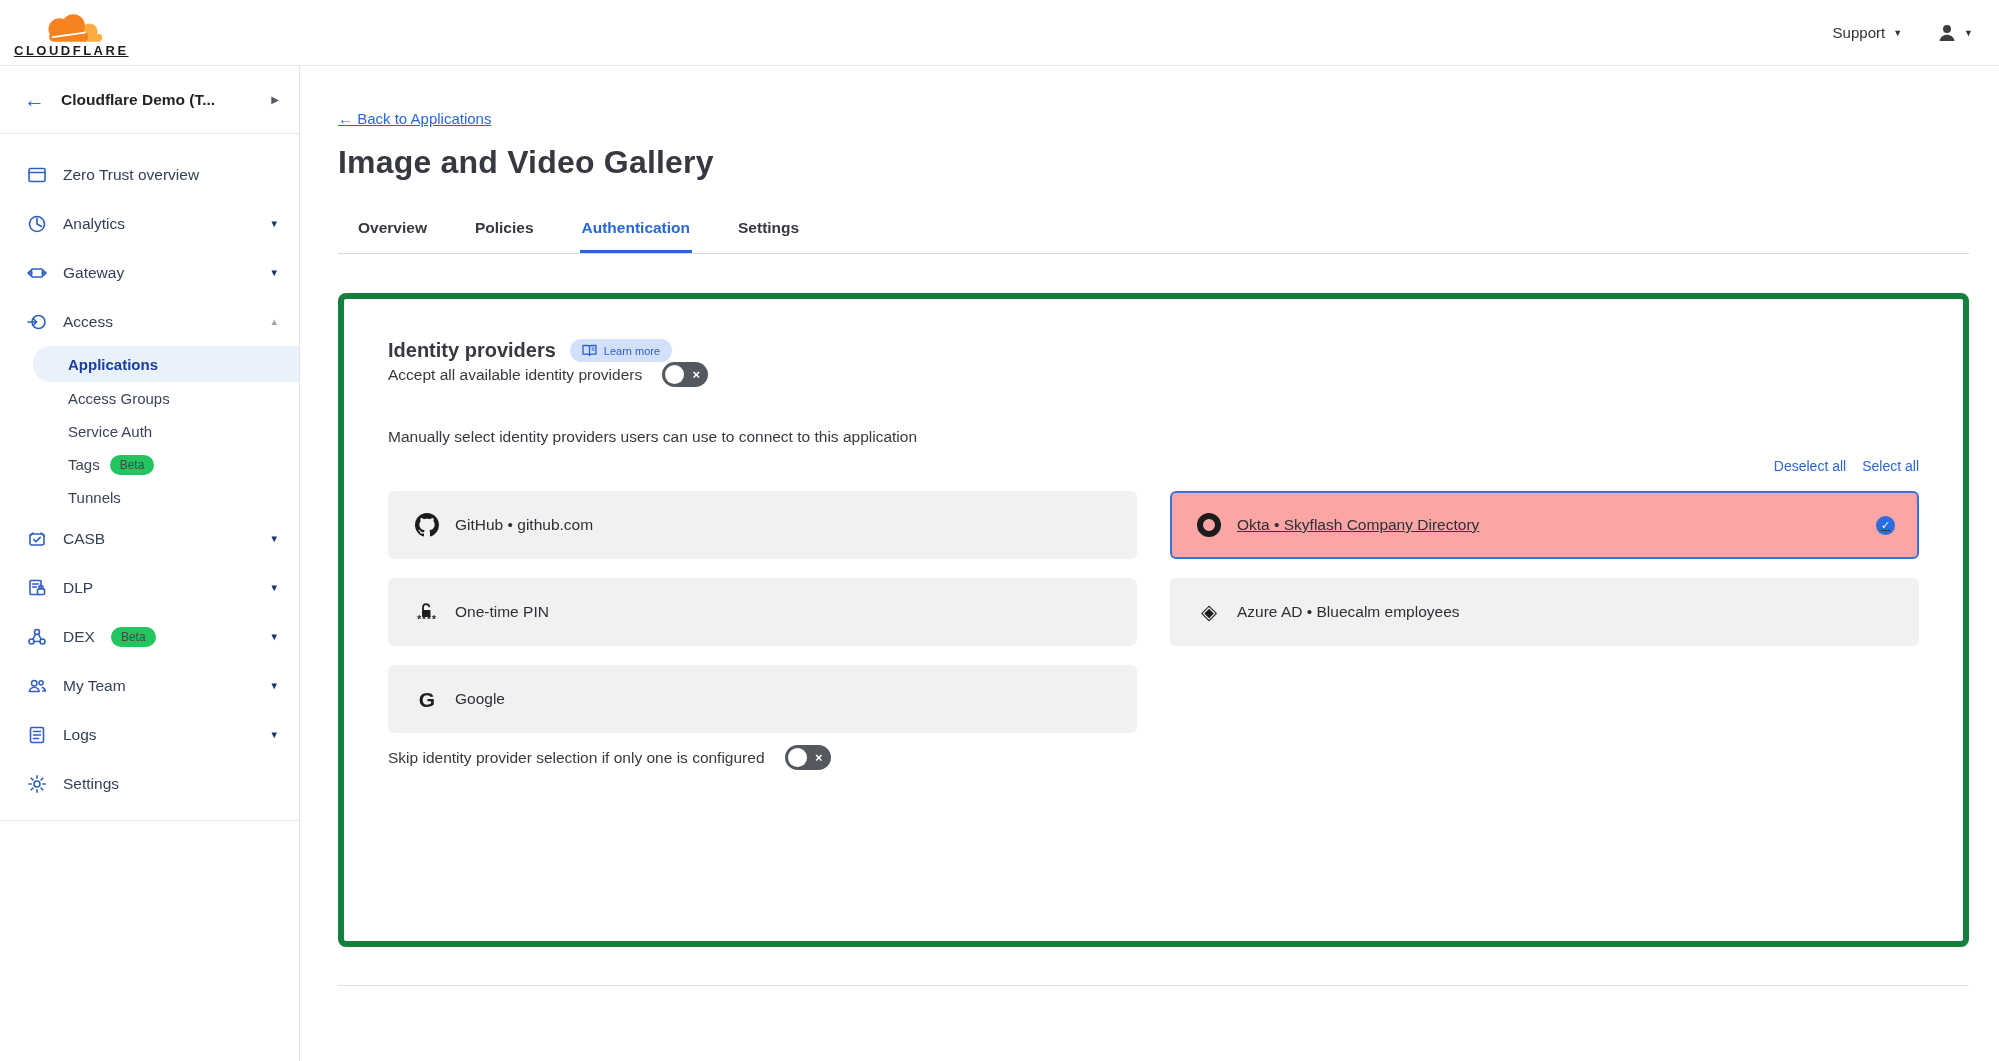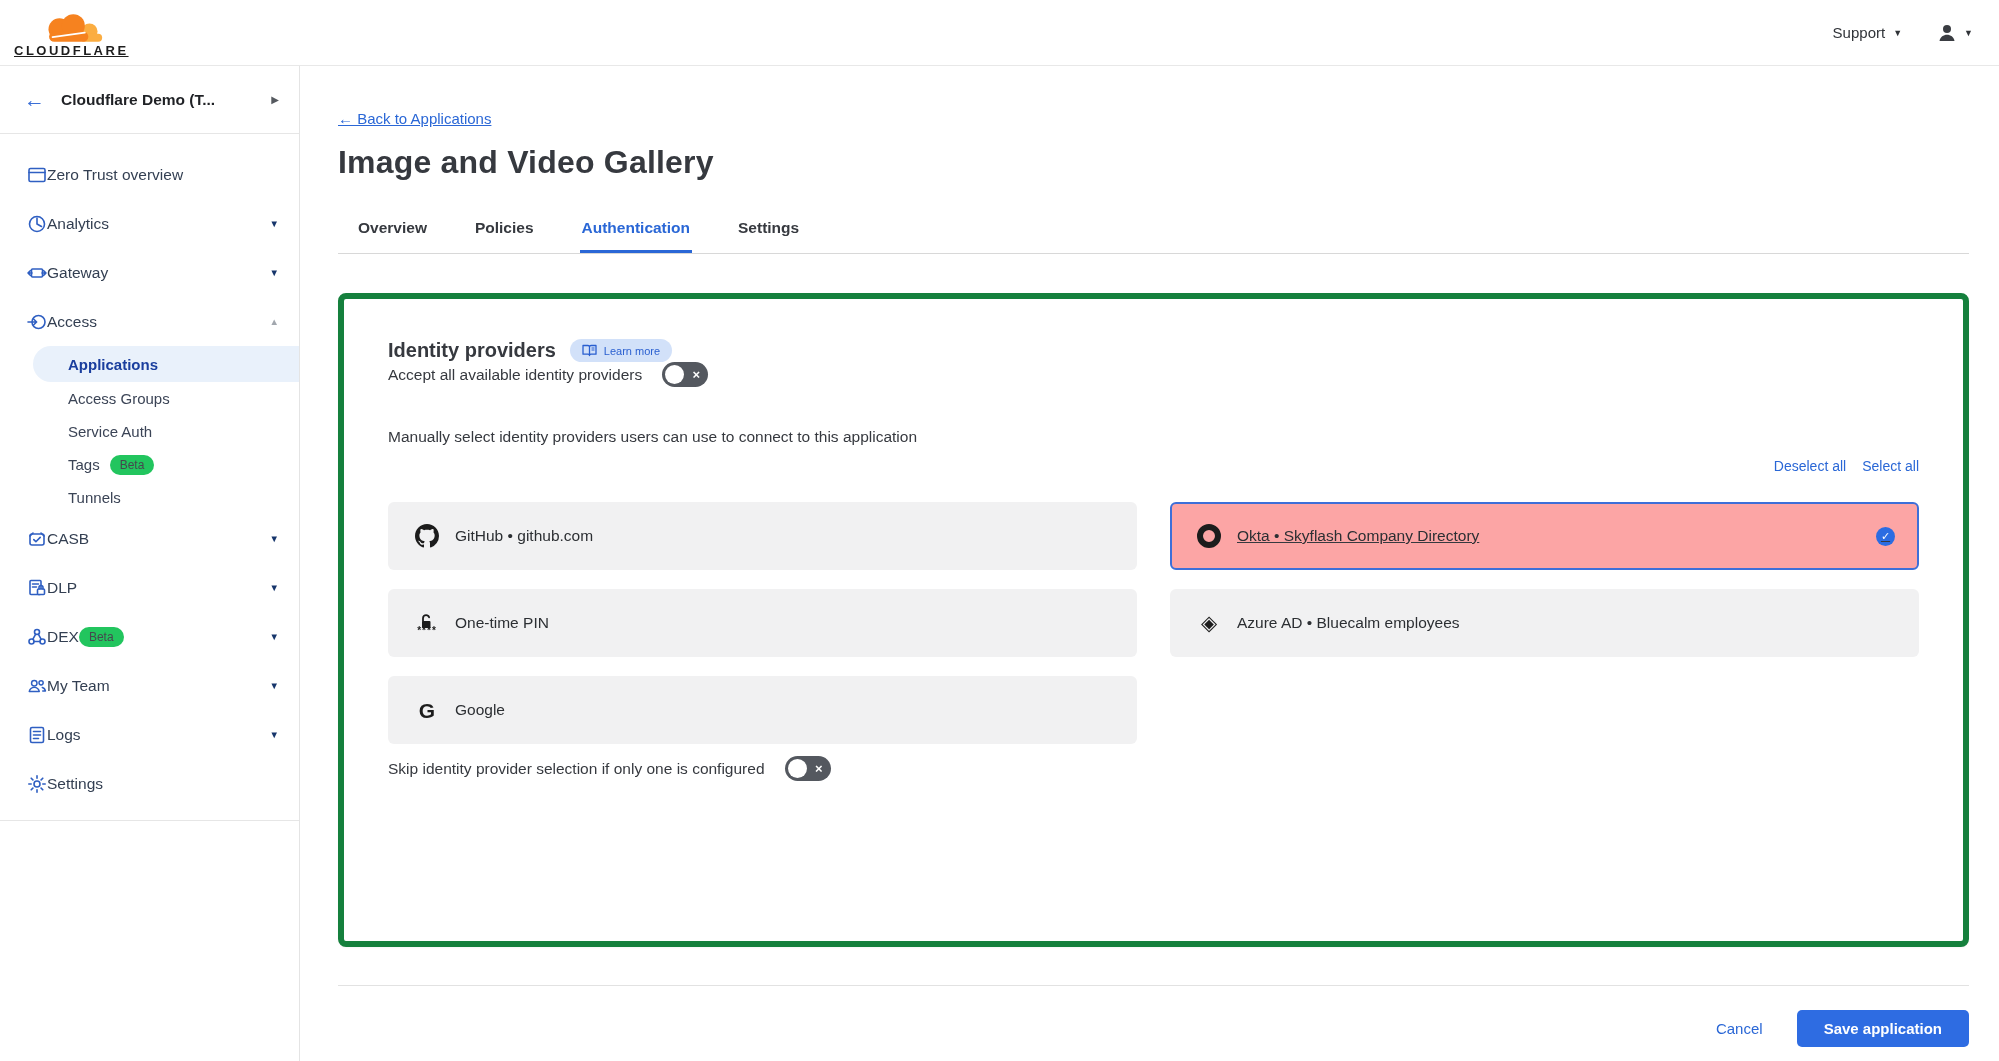--- a/index.html
+++ b/index.html
@@ -20,21 +20,21 @@
   .app { display:flex; height:995px; }
   .sidebar { width:300px; min-width:300px; background:#fff; border-right:1px solid #e4e4e4;
     display:flex; flex-direction:column; }
   .team-row { height:68px; display:flex; align-items:center; gap:16px; padding:0 20px 0 24px;
     border-bottom:1px solid #e6e6e6; }
   .back-arrow { color:#3b6fd6; font-size:21px; cursor:pointer; }
   .team-name { flex:1; font-size:15.5px; font-weight:700; color:#1f2125; white-space:nowrap; overflow:hidden; }
   .team-caret { font-size:10px; color:#55595f; cursor:pointer; }
 
   .side-nav { padding-top:16px; }
-  .nav-item { height:49px; display:flex; align-items:center; padding:0 20px 0 27px; cursor:pointer; }
+  .nav-item { height:49px; display:flex; align-items:center; gap:16px; padding:0 20px 0 27px; cursor:pointer; }
   .nav-item .icon { width:20px; height:20px; display:flex; align-items:center; justify-content:center; }
   .nav-label { font-size:15.5px; color:#333f52; }
   .nav-chevron { margin-left:auto; font-size:9.5px; color:#16356b; }
   .nav-chevron.up { color:#a2a7ae; }
   .sub-item { height:33px; display:flex; align-items:center; padding-left:68px; font-size:15px;
     color:#3b4456; cursor:pointer; gap:10px; }
   .sub-item.selected { height:36px; margin-left:33px; padding-left:35px; background:#e9f1fb;
     border-radius:18px 0 0 18px; color:#1a3e9e; font-weight:700; }
   .beta-badge { background:#22c55e; color:#45484d; font-size:12px; padding:3px 10px; border-radius:10px; }
   .side-divider { border:none; border-top:1px solid #e6e6e6; margin-top:12px; }
@@ -59,21 +59,21 @@
   .toggle-label { font-size:15.5px; color:#36393f; }
   .toggle { width:46px; height:25px; background:#54585f; border-radius:13px; position:relative;
     display:inline-flex; align-items:center; cursor:pointer; flex:none; }
   .toggle .knob { position:absolute; left:3px; top:3px; width:19px; height:19px; background:#fff; border-radius:50%; }
   .toggle .x { position:absolute; right:8px; color:#fff; font-size:13px; font-weight:700; line-height:1; }
 
   .manual-text { font-size:15.5px; color:#36393f; margin-top:41px; }
   .select-links { display:flex; justify-content:flex-end; gap:16px; margin-top:12px; font-size:14px; }
   .select-links span { color:#2a67d6; cursor:pointer; }
 
-  .providers-grid { display:grid; grid-template-columns:1fr 1fr; column-gap:33px; row-gap:19px; margin-top:28px; }
+  .providers-grid { display:grid; grid-template-columns:1fr 1fr; column-gap:33px; row-gap:19px; margin-top:17px; }
   .provider { height:68px; border-radius:6px; background:#f1f1f2; border:2px solid transparent;
     display:flex; align-items:center; padding:0 22px 0 24px; cursor:pointer; gap:15px; }
   .provider.selected { background:#fca5a5; border-color:#3d6fd8;text-decoration:underline; }
   .provider-name { font-size:15.5px; color:#2c2f33; }
   .provider .p-icon { width:26px; display:flex; flex-direction:column; align-items:center; justify-content:center; }
   .okta-ring { width:24px; height:24px; border:6px solid #1c1c1c; border-radius:50%; }
   .azure-glyph { font-family:"DejaVu Sans",sans-serif; font-size:21px; color:#1c1c1c; line-height:1; }
   .g-glyph { font-size:21px; font-weight:700; color:#1c1c1c; line-height:1; }
   .otp-stars { font-size:10px; font-weight:700; color:#1c1c1c; letter-spacing:1px; line-height:4px; }
   .check-circle { margin-left:auto; width:19px; height:19px; background:#2b6ce2; border-radius:50%;
@@ -357,18 +357,14 @@
       <div class="toggle-row instant-row">
         <span class="toggle-label">Skip identity provider selection if only one is configured</span>
         <span class="toggle">
           <span class="knob"></span>
           <span class="x">×</span>
         </span>
       </div>
     </section>
 
     <hr class="footer-divider">
-    <div class="footer">
-      <span class="cancel-link">Cancel</span>
-      <button class="save-btn">Save application</button>
-    </div>
   </main>
 </div>
 
 </body></html>

